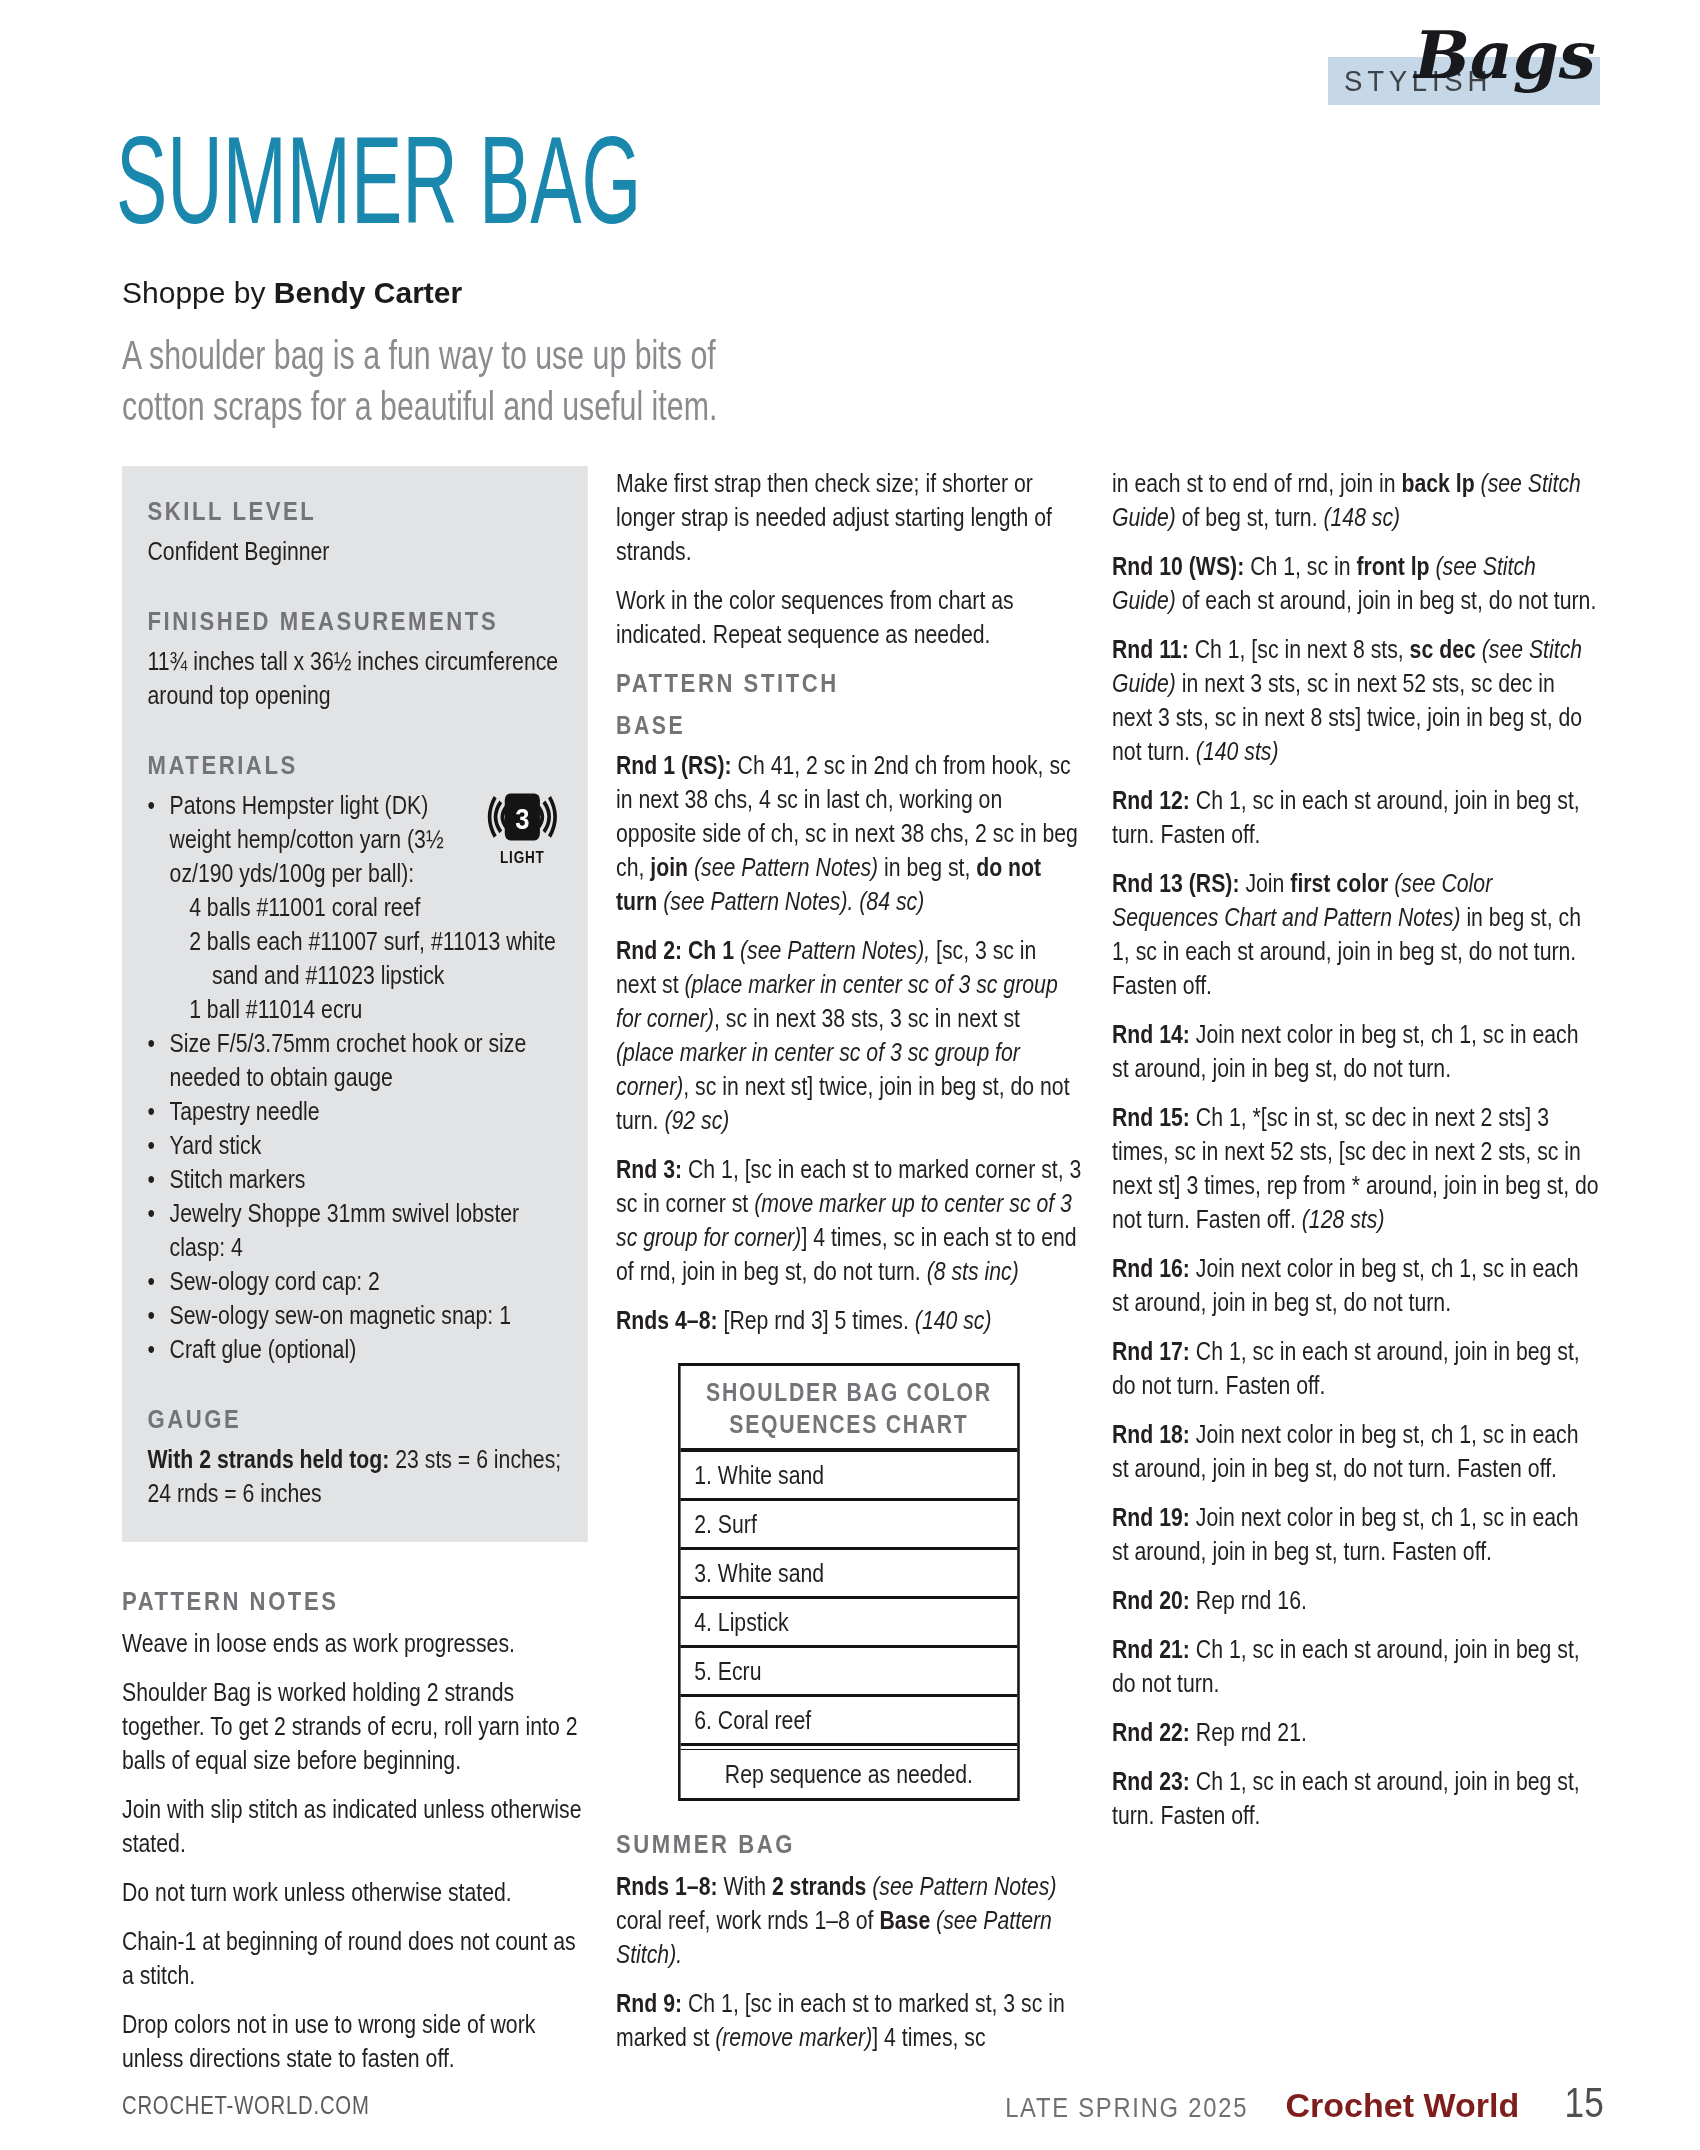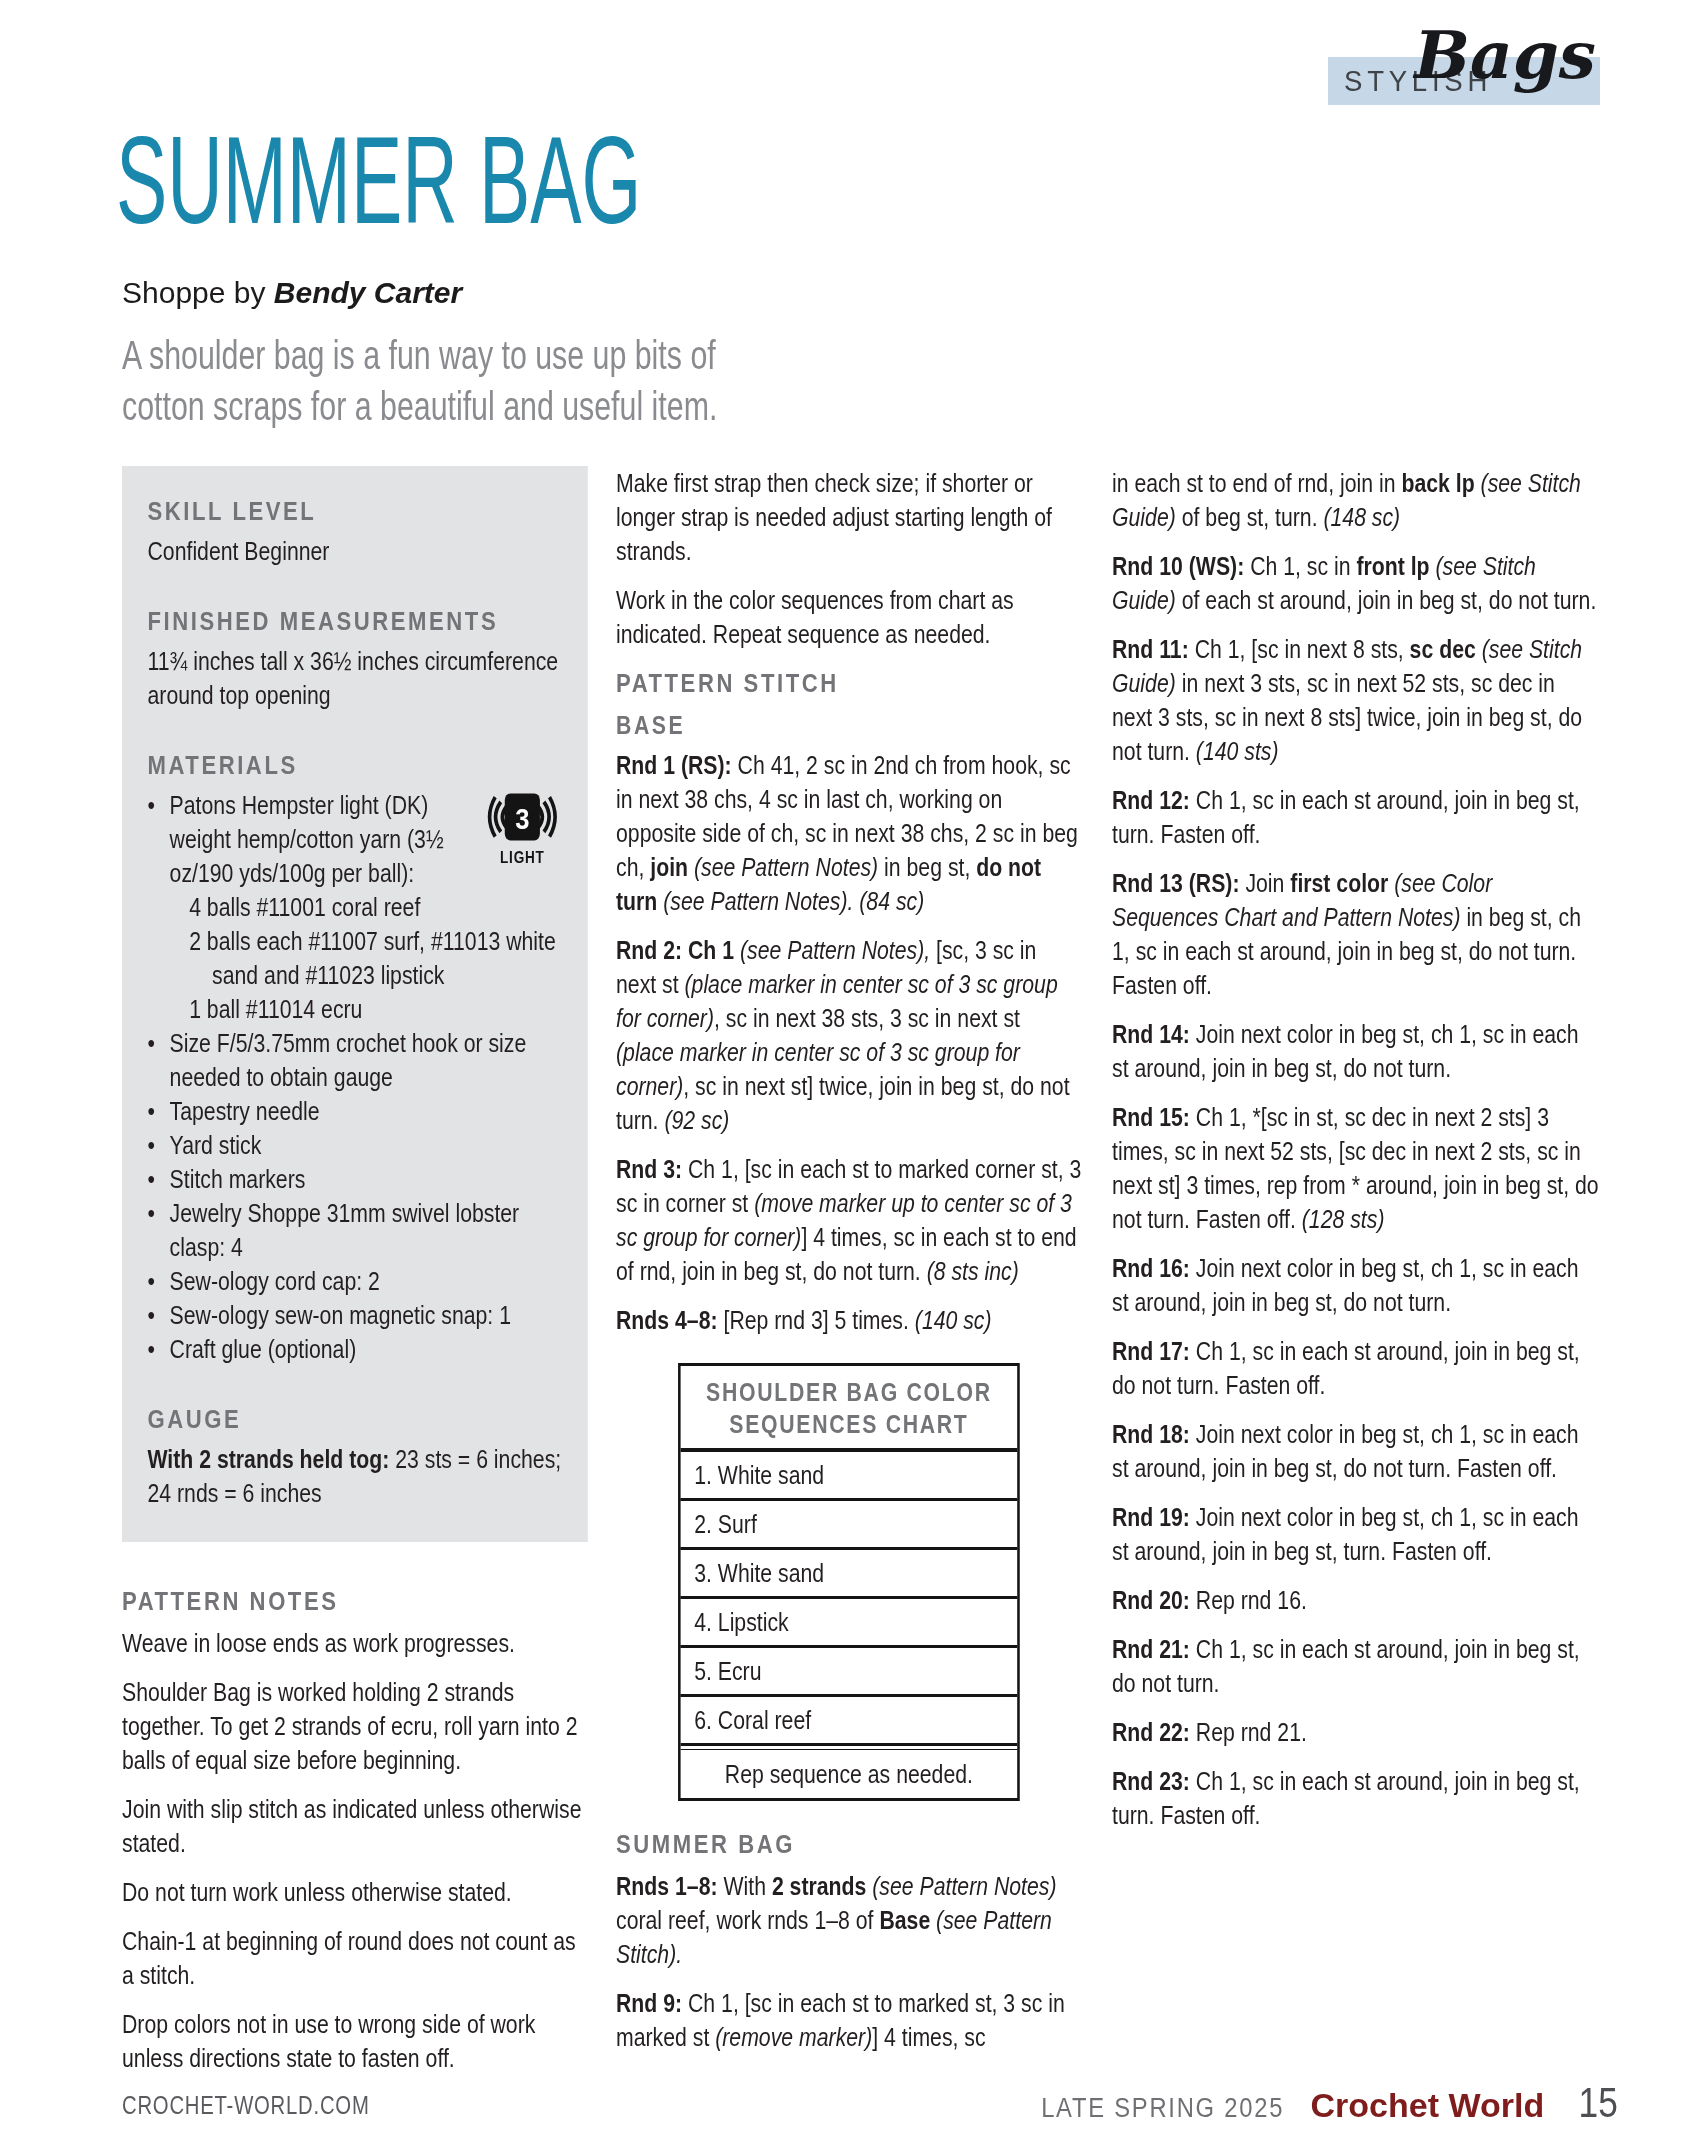--- a/index.html
+++ b/index.html
@@ -10,21 +10,21 @@
   .band{position:absolute;top:57px;right:100px;width:272px;height:48px;
         background:var(--band_blue,#c6d8e8);display:flex;align-items:center;padding-left:16px;box-sizing:border-box;}
   .stylish{font-size:29px;letter-spacing:5px;color:#3f4347;transform:scaleX(.95);transform-origin:0 50%;}
   .bags{position:absolute;top:22px;right:104px;font-family:"DejaVu Serif",serif;font-style:italic;font-weight:bold;
         font-size:66px;color:#17191d;line-height:1;}
 
   
   .title{position:absolute;left:116px;top:118px;margin:0;font-weight:normal;white-space:nowrap;
          font-size:124px;line-height:1;color:var(--accent,#1a87ad);transform:scaleX(.62);transform-origin:0 0;}
   .byline{position:absolute;left:122px;top:276px;font-size:30px;color:#1c1a1b;}
-  .byline b{font-style:italic;}
+  .byline b{}
   .intro{position:absolute;left:122px;top:330px;font-size:41px;line-height:51px;color:var(--subtitle_gray,#898b8e);
          white-space:nowrap;transform:scaleX(.74);transform-origin:0 0;}
 
   
   .col{position:absolute;top:466px;transform:scaleX(.85);transform-origin:0 0;
        font-size:25px;line-height:34px;}
   .col1{left:122px;width:548px;}
   .col2{left:616px;width:548px;}
   .col3{left:1112px;width:574px;}
   .col p{margin:0 0 15px 0;}
@@ -54,21 +54,21 @@
   .chart{width:396px;margin:26px auto 26px auto;border:3px solid #141414;background:#fff;}
   .chart-title{font-weight:bold;color:var(--heading_gray,#737477);letter-spacing:2px;font-size:25px;line-height:32px;
                text-align:center;padding:10px 26px 8px 26px;border-bottom:1px solid #141414;margin-bottom:3px;}
   .chart-row{border-top:3px solid #141414;border-bottom:3px solid #141414;padding:6px 16px;margin-top:-3px;}
   .chart-row:first-of-type{margin-top:0;}
   .chart-footer{border-top:1px solid #141414;margin-top:3px;padding:7px 10px;text-align:center;}
 
   
   .f-site{position:absolute;left:122px;top:2090px;font-size:26px;letter-spacing:1px;color:var(--footer_gray,#5a5b5e);
           transform:scaleX(.78);transform-origin:0 0;}
-  .f-right{position:absolute;right:82px;top:2078px;display:flex;align-items:baseline;gap:26px;}
+  .f-right{position:absolute;right:96px;top:2078px;display:flex;align-items:baseline;gap:37px;}
   .f-issue{font-size:27px;letter-spacing:2px;color:#6f7073;transform:scaleX(.88);transform-origin:100% 100%;}
   .f-mag{font-size:34px;font-weight:bold;color:#7f1d1d;}
   .f-page{font-size:43px;color:#4d4f52;transform:scaleX(.82);transform-origin:100% 100%;}
 </style>
 </head>
 <body>
 
 <div id="page">
 
   <div class="band">

